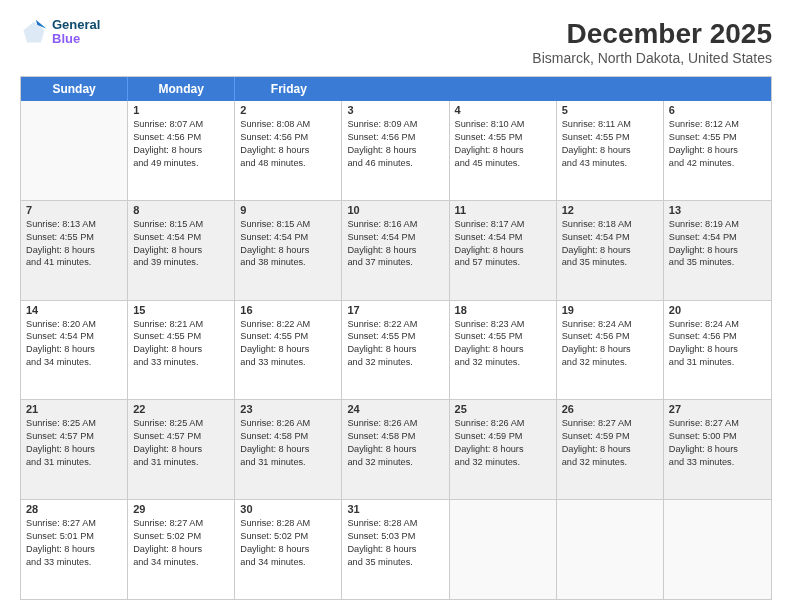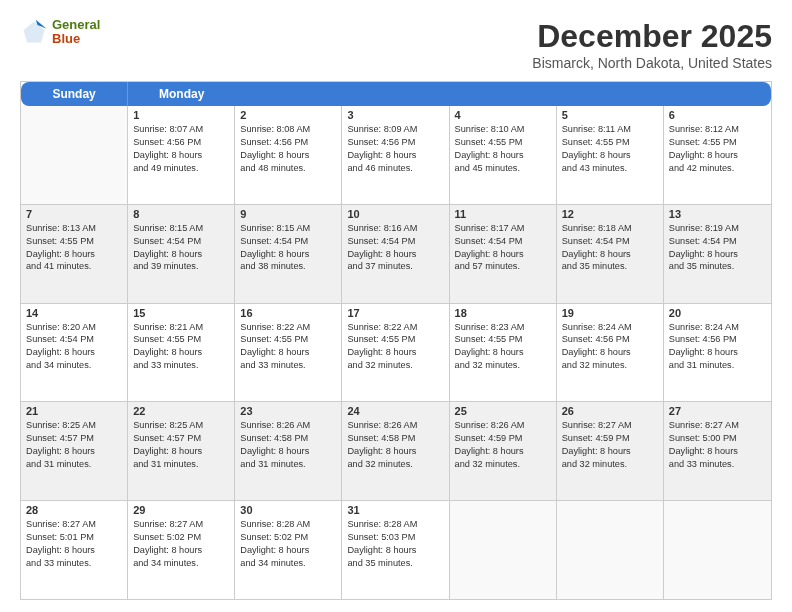--- a/index.html
+++ b/index.html
@@ -28,51 +28,50 @@
       align-items: center;
       gap: 4px;
     }
     .logo-text {
       display: flex;
       flex-direction: column;
       font-size: 13px;
       font-weight: bold;
       line-height: 1.1;
     }
-    .logo-general { color: #4d7c0f; }
-    .logo-blue { color: #c2410c; }
+    .logo-general { color: #0c4a6e; }
+    .logo-blue { color: #8b5cf6; }
     .logo-icon {
       width: 28px;
       height: 28px;
     }
     .title-block {
       text-align: right;
     }
     .title-block h1 {
-      font-size: 32px;
+      font-size: 28px;
       font-weight: bold;
       color: #333;
     }
     .title-block h2 {
       font-size: 14px;
       font-weight: normal;
       color: #555;
       text-align: right;
     }
     .calendar {
       flex: 1;
       display: flex;
       flex-direction: column;
       border: 1px solid #ccc;
     }
     .cal-header-row {
       display: grid;
       grid-template-columns: repeat(7, 1fr);
       background: #3a7bd5;
-      border-radius: 8px;
     }
     .cal-header-cell {
       color: #fff;
       font-size: 12px;
       font-weight: bold;
       text-align: center;
       padding: 5px 2px;
       border-right: 1px solid #5a9bf5;
     }
     .cal-header-cell:last-child { border-right: none; }
@@ -132,20 +131,21 @@
     <div class="title-block">
       <h1>December 2025</h1>
       <h2>Bismarck, North Dakota, United States</h2>
     </div>
   </div>
 
   <div class="calendar">
     <div class="cal-header-row">
     <div class="cal-header-cell">Sunday</div>
         <div class="cal-header-cell">Monday</div>
+        <div class="cal-header-cell">Friday</div>
       </div>
     <div class="cal-body">
     <div class="cal-week">
           <div class="cal-cell empty"></div>
           <div class="cal-cell">
             <div class="day-num">1</div>
             <div class="cell-line">Sunrise: 8:07 AM</div>
             <div class="cell-line">Sunset: 4:56 PM</div>
             <div class="cell-line">Daylight: 8 hours</div>
             <div class="cell-line">and 49 minutes.</div>

